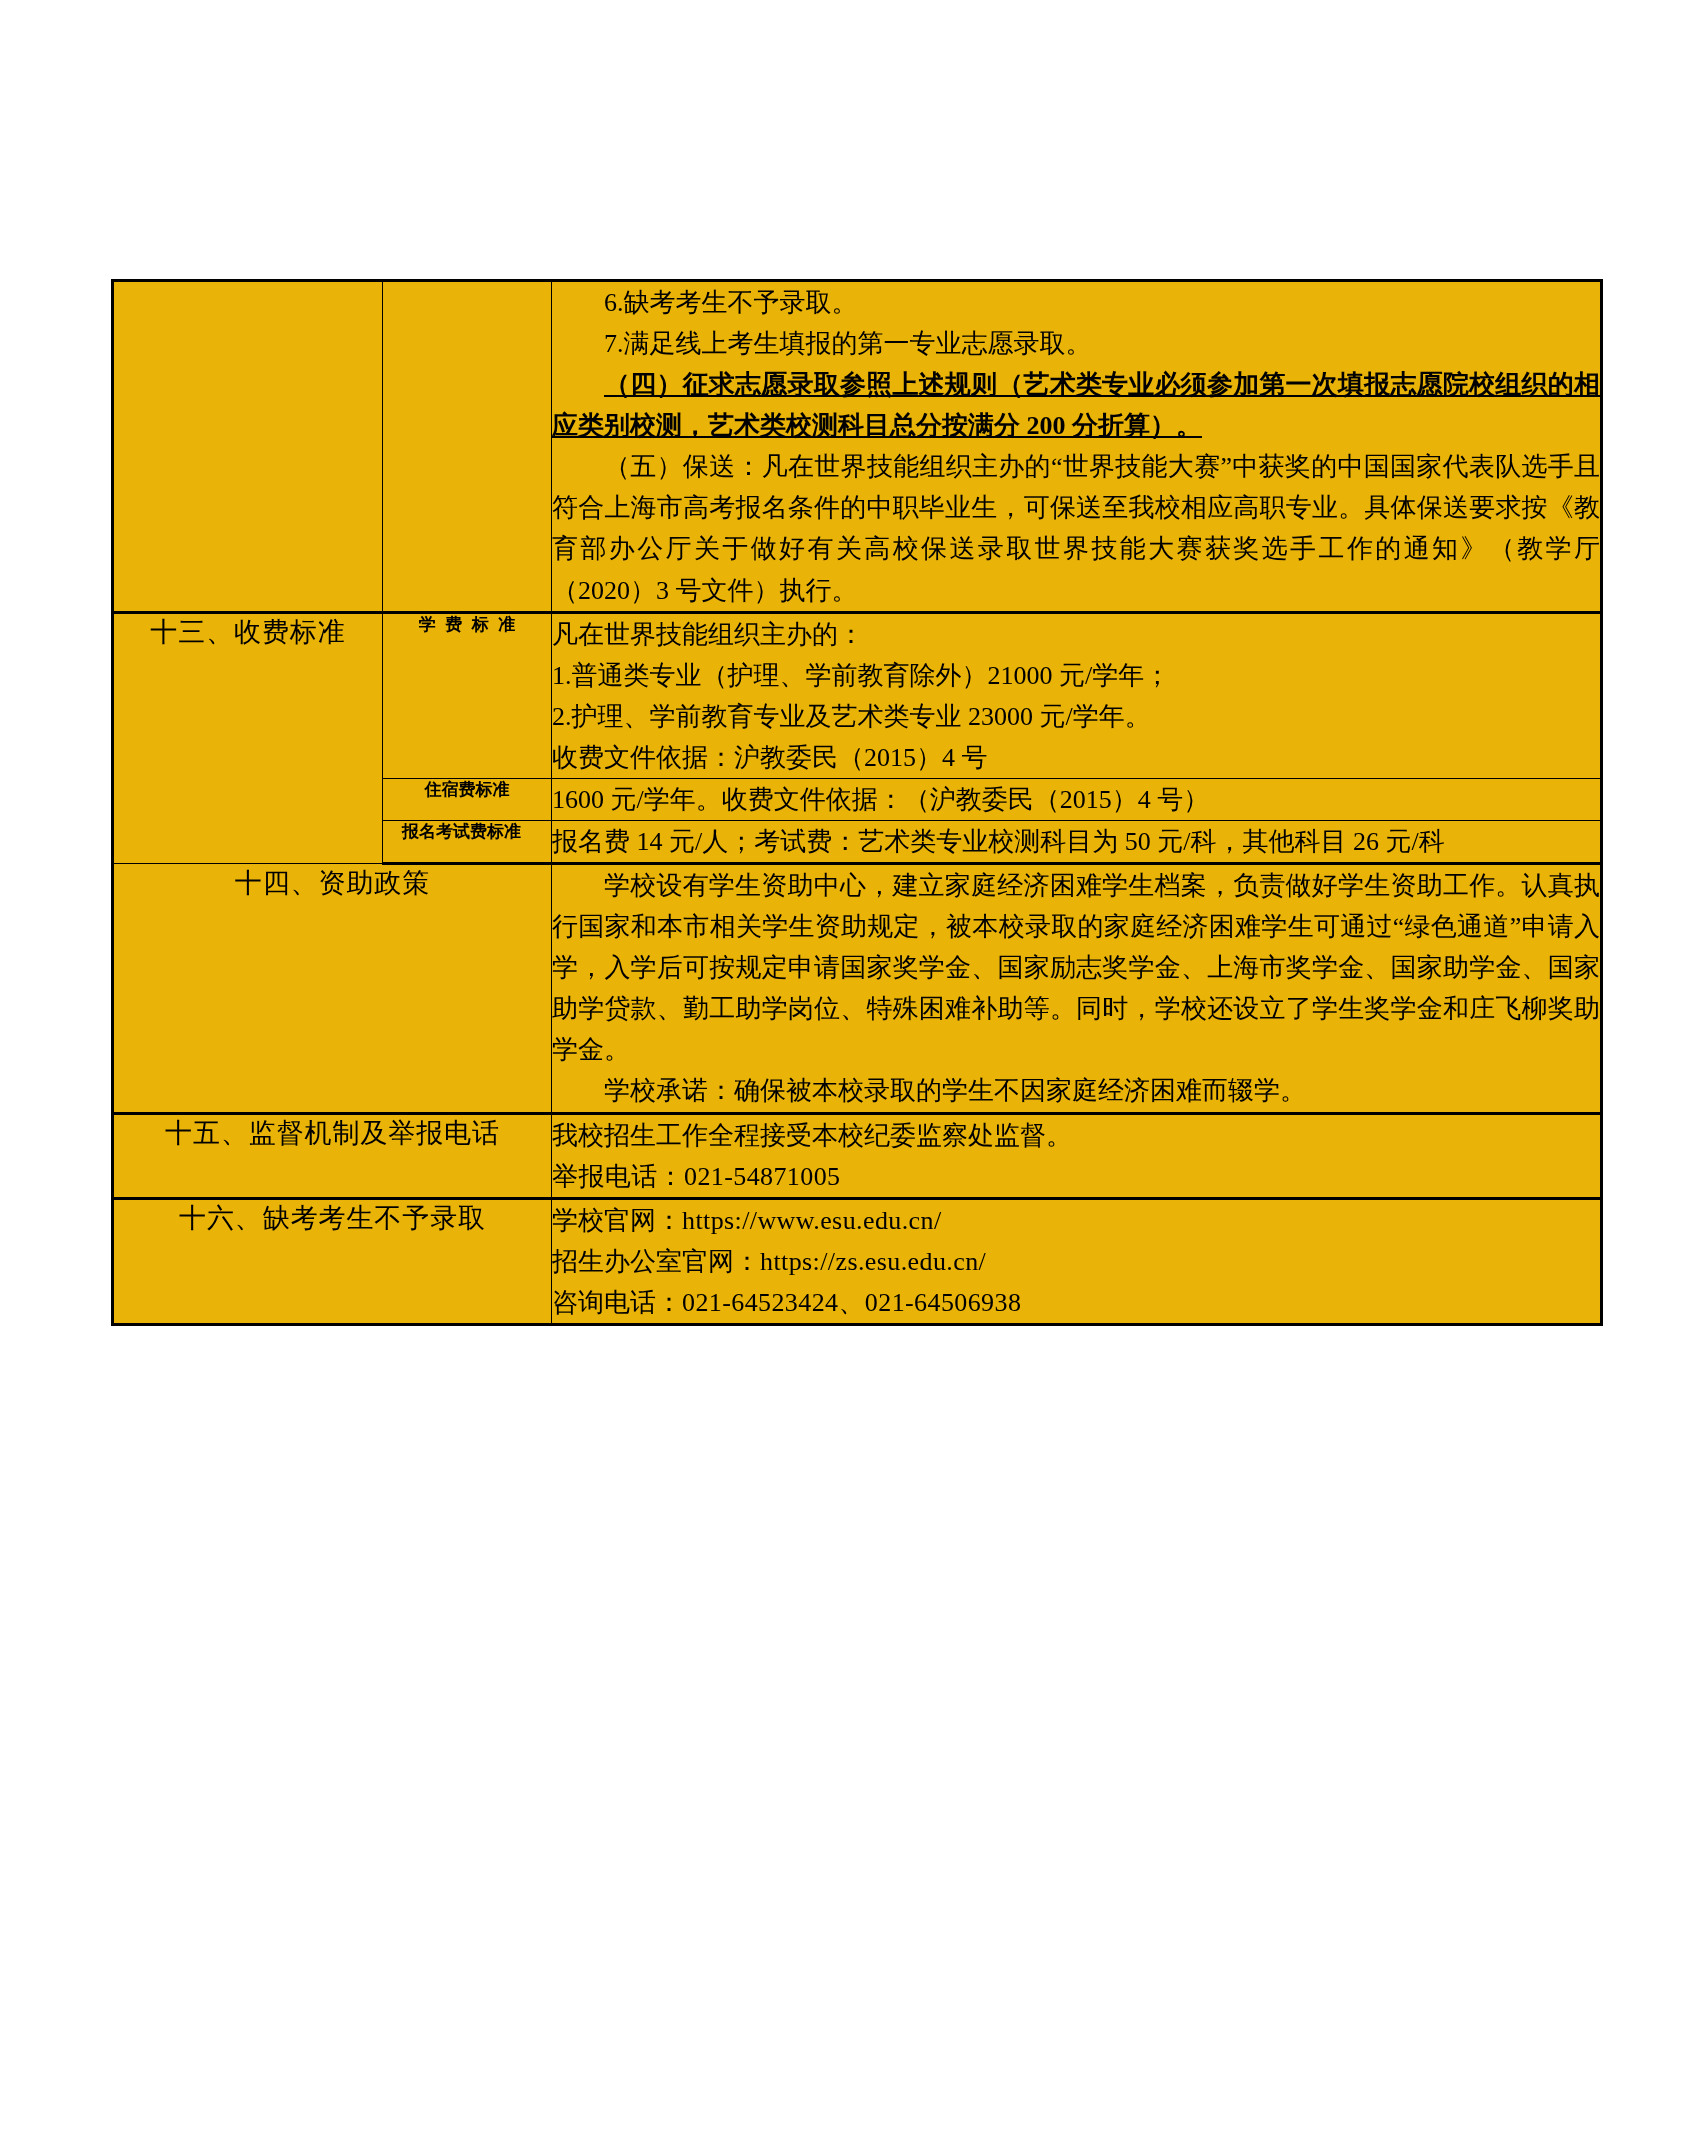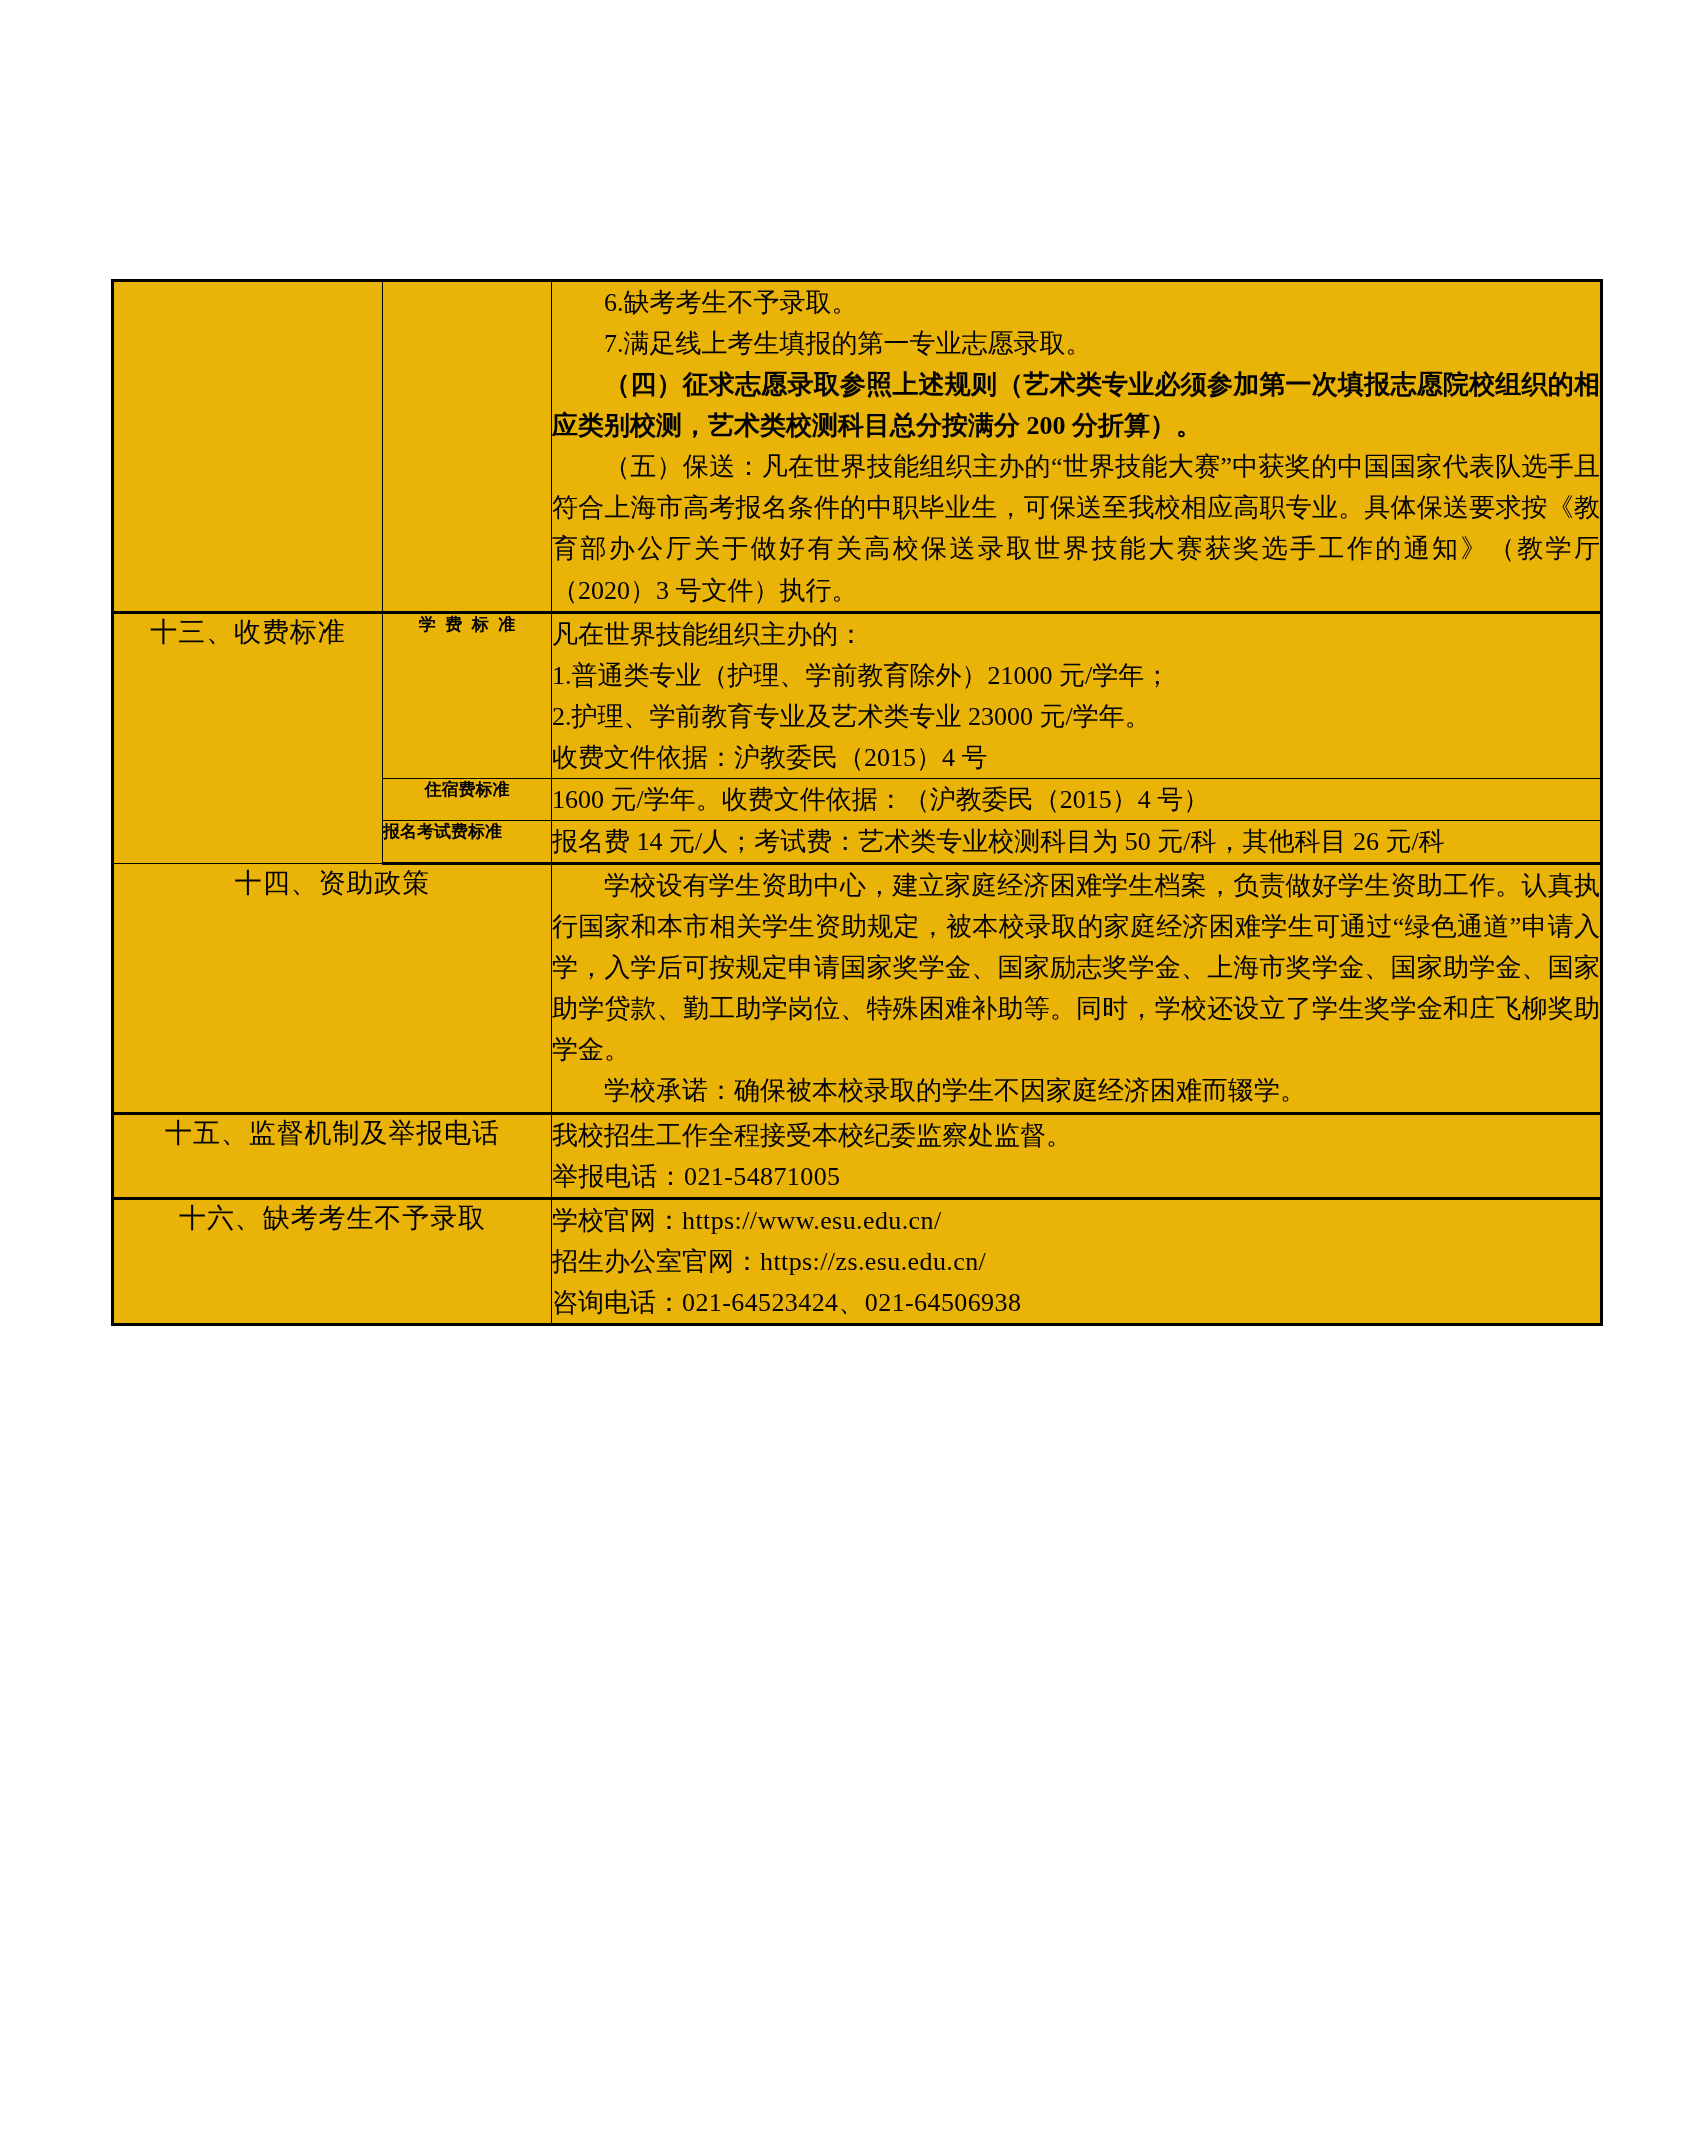--- a/index.html
+++ b/index.html
@@ -71,38 +71,38 @@
     line-height: 1.35;
     font-weight: bold;
     padding: 7.7px 4.3px;
   }
   .sub-label.wide-space {
     letter-spacing: 9.5px;
     text-indent: 9.5px;
   }
   .sub-label.left-al {
     text-align: left;
-    padding-left: 0;
+    padding-left: 19px;
   }
 
   .body-cell {
     font-size: 26px;
     line-height: 1.58;
     text-align: justify;
     text-justify: inter-ideograph;
     padding: 9.5px 9.5px 11.2px 11.2px;
   }
 
   p.para {
     margin: 0;
     text-align: justify;
     text-justify: inter-ideograph;
   }
   p.indent2 { text-indent: 2em; }
-  p.bold    { font-weight: bold; }
+  p.bold    { font-weight: bold; text-decoration: underline; }
   .b        { font-weight: normal; }
 
   .mono-ascii {
     font-family: "Liberation Serif", "DejaVu Serif", serif;
     letter-spacing: 0.4px;
   }
 
   .vcenter {
     vertical-align: middle;
   }

